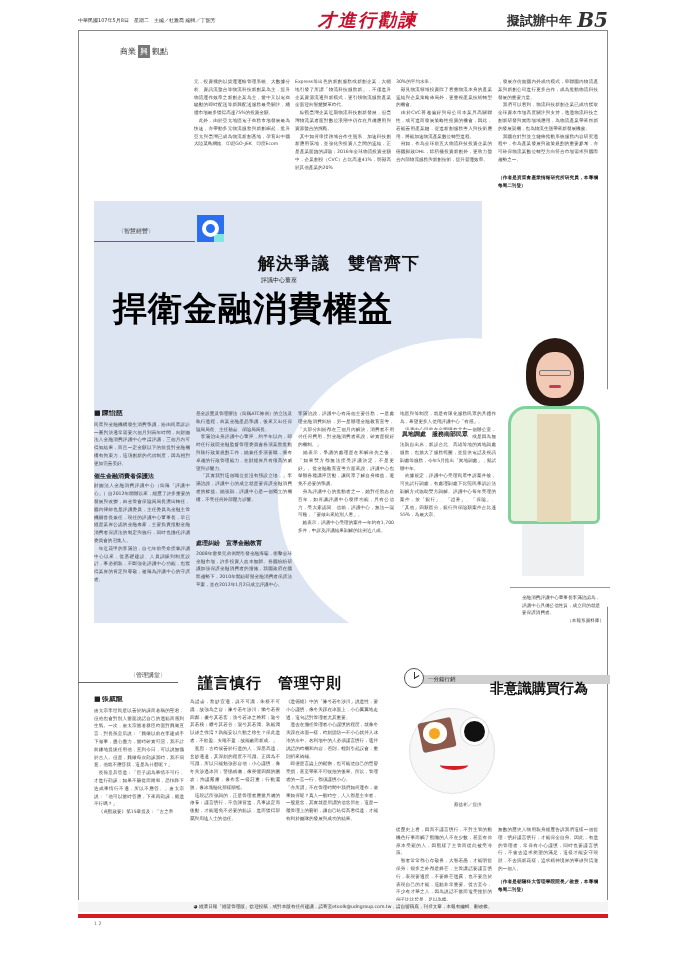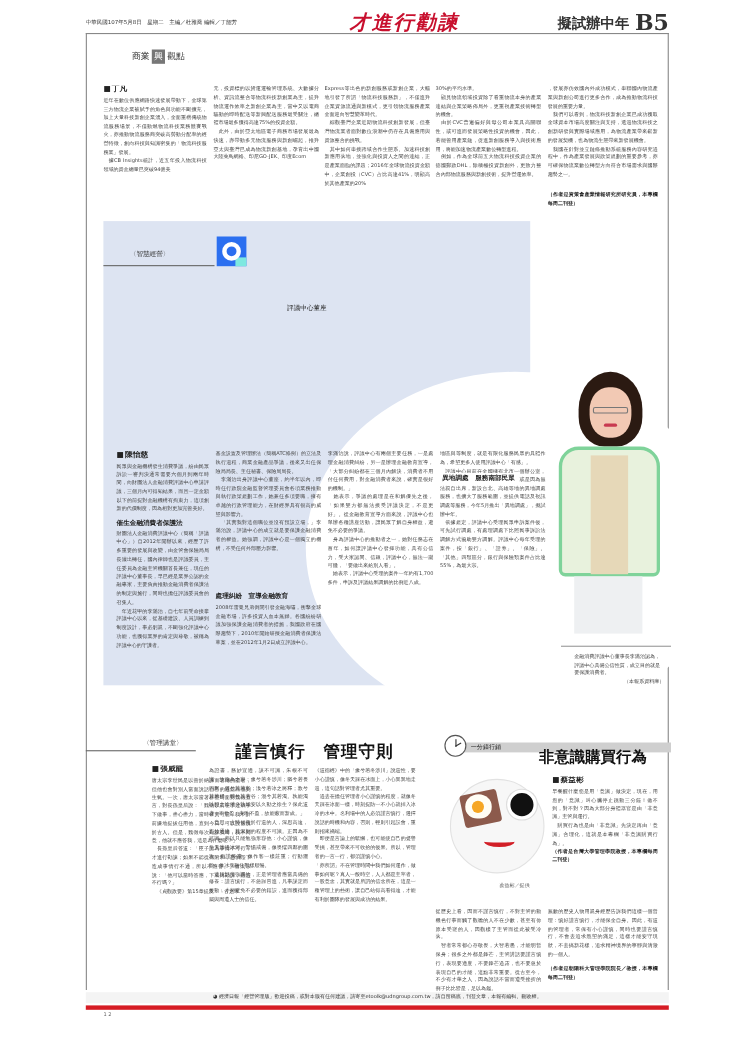--- a/index.html
+++ b/index.html
@@ -1,21 +1,21 @@
 <!DOCTYPE html>
 <html><head>
 <meta charset="utf-8">
 <style>
   * { box-sizing: border-box; margin: 0; padding: 0; }
   body { width: 679px; height: 960px; background: #ffffff; font-family: "DejaVu Sans", sans-serif; color: #222; position: relative; overflow: hidden; }
   .page { position: absolute; left: 78px; top: 8px; width: 530px; height: 940px; }
   .dateline { position: absolute; left: 0; top: 9px; font-size: 5px; color: #333; white-space: nowrap; }
   .masthead { position: absolute; left: 240px; top: 0; font-family: "DejaVu Serif", serif; font-size: 18px; font-weight: bold; color: #c8102e; font-style: italic; letter-spacing: 2px; }
   .section-name { position: absolute; right: 36px; top: 4px; font-family: "DejaVu Serif", serif; font-size: 13px; font-weight: bold; color: #333; }
-  .page-num { position: absolute; right: 0; top: 0; font-family: "DejaVu Serif", serif; font-size: 20px; font-weight: bold; color: #333; }
+  .page-num { position: absolute; right: 0; top: 0; font-family: "DejaVu Serif", serif; font-size: 20px; font-weight: bold; font-style: italic; color: #333; }
   .frame { position: absolute; left: 0; top: 22px; width: 530px; height: 870px; border-top: 1px solid #888; border-right: 1px solid #888; }
   .vline { position: absolute; left: 0; top: 22px; width: 1px; height: 870px; background: #888; }
 
   .kicker { position: absolute; font-size: 8px; color: #333; white-space: nowrap; }
   .kicker .badge { display: inline-block; background: #777; color: #fff; padding: 1px 2px; margin: 0 2px; }
   .headline1 { position: absolute; left: 128px; top: 34px; font-size: 15px; font-weight: bold; color: #111; letter-spacing: 1px; }
 
   .col { position: absolute; font-size: 4.6px; line-height: 7.8px; color: #444; text-align: justify; overflow: hidden; }
   .byline { font-size: 7px; font-weight: bold; color: #222; margin-bottom: 3px; }
   .byline::before { content: "■"; margin-right: 1px; }
@@ -77,25 +77,20 @@
   <div class="masthead">才進行勸諫</div>
   <div class="section-name">擬試辦中年</div>
   <div class="page-num">B5</div>
   <div class="frame"></div>
   <div class="vline"></div>
 
   <div class="kicker" style="left:42px; top:37px;">
     <span>商業</span><span class="badge">興</span><span>觀點</span>
   </div>
 
-  <div class="col" style="left:16px; top:70px; width:94px; height:125px;">
-    <div class="byline">丁凡</div>
-    <div style="white-space:pre-line;">近年在數位供應網路快速發展帶動下，全球第三方物流企業被賦予的角色與功能不斷擴充，加上大量科技新創企業湧入，全面重構傳統物流服務場景，不僅動燃物流科技業務競賽戰火，亦推動物流服務商突破高勞動分配率的經營特徵，創向科技與知識密集的「物流科技服務業」發展。
-　據CB Insights統計，近五年投入物流科技領域的資金總量已突破94億美</div>
-  </div>
   <div class="col" style="left:116px; top:70px; width:96px; height:125px;">
     <div style="white-space:pre-line;">元，投資標的以貨運運輸管理系統、大數據分析、資訊流整合等物流科技新創業為主，提升物流運作效率之新創企業為主，當中又以電商驅動的即時配送等新興配送服務最受關注，總體市場最多獲得高達75%的投資金額。
 　此外，由於亞太地區電子商務市場發展最為快速，亦帶動多元物流服務與新創崛起，推升亞太與臺灣已成為物流新創基地，孕育出中國大陸菜鳥網絡、印尼GO-JEK、印度Ecom</div>
   </div>
   <div class="col" style="left:217px; top:70px; width:96px; height:125px;">
     <div style="white-space:pre-line;">Express等出色的新創服務或新創企業，大幅地引發了所謂「物流科技服務新」，不僅進升企業資源流通與新模式，更引領物流服務產業全面迎向智慧變革時代。
 　綜觀臺灣企業近期物流科技創新發展，但臺灣物流業者面對數位浪潮中仍存在具備應用與資源整合的挑戰。
 　其中如何串接跨域合作生態系、加速科技創新應用落地，並強化與投資人之間的連結，正是產業面臨的課題；2016年全球物流投資金額中，企業創投（CVC）占比高達41%，明顯高於其他產業的20%</div>
   </div>
   <div class="col" style="left:318px; top:70px; width:96px; height:125px;">
@@ -113,23 +108,25 @@
 
   <div class="feature-bg"></div>
   <div class="feature-curve"></div>
   <div class="series-tag">〈智慧經營〉</div>
   <div class="series-line"></div>
   <div class="logo">
     <div class="notch"></div>
     <div class="ring"></div>
     <div class="dot"></div>
   </div>
+  <div class="headline-sub">解決爭議　雙管齊下</div>
   <div class="name-title">評議中心董座</div>
-
-  <div class="col" style="left:16px; top:402px; width:96px; height:212px;padding-left:12px;">
+  <div class="headline-main">捍衛金融消費權益</div>
+
+  <div class="col" style="left:16px; top:402px; width:96px; height:212px;">
     <div class="byline">陳怡慈</div>
     <div>民眾與金融機構發生消費爭議，紛由民眾訴訟一審判決通常需要六個月到兩年時間，向財團法人金融消費評議中心申請評議，三個月內可得知結果，而且一定金額以下的前提對金融機構有拘束力，這項創新的代價制度，因為相對更加完善美好。</div>
     <div class="subhead">催生金融消費者保護法</div>
     <div style="white-space:pre-line;">財團法人金融消費評議中心（簡稱「評議中心」）自2012年開辦以來，經歷了許多重要的發展與改變，由金管會保險局局長濃出轉任，國內律師也是評議委員，主任委員為金融主管機關首長兼任，現任的評議中心董事長，早已經是業界公認的金融專家，主要負責推動金融消費者保護法的制定與施行，同時也擔任評議委員會的召集人。
 　年近花甲的李滿治，自七年前受命接掌評議中心以來，從基礎建設、人員訓練到制度設計，事必躬親，不斷強化評議中心功能，也獲得業界的肯定與尊敬，被稱為評議中心的守護者。</div>
   </div>
   <div class="col" style="left:118px; top:402px; width:96px; height:212px;">
     <div style="white-space:pre-line; height:125px; overflow:hidden;">基金設置及管理辦法（簡稱ATC條例）的立法及執行過程，商業金融產品爭議，後來又出任保險局局長、主任秘書、保險局局長。
 　李滿治出身評議中心董座，約半年以內，即時任行政院金融監督管理委員會各項業務推動與執行政策規劃工作，她兼任多項要職，擁有卓越的行政管理能力，在財經界具有很高的威望與影響力。
 　「其實我對這個職位並沒有預設立場，」李滿治說，評議中心的成立就是要保護金融消費者的權益。她強調，評議中心是一個獨立的機構，不受任何外部壓力影響。</div>
@@ -159,23 +156,23 @@
     <div class="pants"></div>
   </div>
   <div class="caption-rule" style="left:432px;"></div>
   <div class="photo-caption" style="left:444px;">
     <div>金融消費評議中心董事長李滿治認為，評議中心具備公信性質，成立目的就是要保護消費者。</div>
     <div style="text-align:right;">（本報系資料庫）</div>
   </div>
 
   <div class="tag2" style="left:52px;">〈管理講堂〉</div>
   <div class="tag2-line" style="left:0; width:100px;"></div>
-  <div class="headline2" style="left:120px;margin-left:16px;">謹言慎行　管理守則</div>
-
-  <div class="col" style="left:16px; top:688px; width:90px; height:205px;margin-left:44px;">
+  <div class="headline2" style="left:120px;">謹言慎行　管理守則</div>
+
+  <div class="col" style="left:16px; top:688px; width:90px; height:205px;">
     <div class="byline">張威龍</div>
     <div style="white-space:pre-line;">唐太宗李世民是以善於納諫而著稱的聖君，但他也會對別人當面說話自己的過錯而感到生氣。一次，唐太宗當著群臣時面對魏徵直言，對長孫皇后說：「魏徵以前在李建成手下做事，盡心盡力，當時確實可惡，我不計前嫌地提拔任用他，直到今日，可以說無愧於古人。但是，魏徵每次勸諫我時，我不同意，他就不應答我，這是為什麼呢？」
 　長孫皇后答道：「臣子認為事情不可行，才進行勸諫；如果不聽從而附和，恐怕陛下造成事情行不通，所以不應答。」唐太宗說：「他可以當時答應，下來再勸諫，難道不行嗎？」
 　《貞觀政要》第15章提及：「古之帝</div>
   </div>
   <div class="col" style="left:112px; top:690px; width:90px; height:203px;">
     <div style="white-space:pre-line;">為證書，務妙宜適，謀不可識，朱根不可識，故強為之容：豫兮若冬涉川；猶兮若畏四鄰；儼兮其若客；渙兮若冰之將釋；敦兮其若樸；曠兮其若谷；混兮其若濁。孰能濁以靜之徐清？孰能安以久動之徐生？保此道者，不欲盈。夫唯不盈，故能蔽而新成。」
 　意思：古時候善於行道的人，深思高遠，玄妙通達，其深刻的程度不可識。正因為不可識，所以只能勉強形容他：小心謹慎，像冬天涉過冰河；警惕戒備，像畏懼四鄰的圍攻；拘謹嚴肅，像作客一樣莊重；行動灑脫，像冰塊融化那樣順暢。
 　這段話所強調的，正是管理者應當具備的修養：謹言慎行，不急躁冒進，凡事謀定而後動，才能避免不必要的錯誤，進而獲得部屬與周遭人士的信任。</div>
   </div>
@@ -203,25 +200,19 @@
   <div class="headline3" style="left:412px;">非意識購買行為</div>
 
   <div class="plate" style="left:331px;"></div>
   <div class="toast" style="left:342px;"></div>
   <div class="egg" style="left:345px;"></div>
   <div class="yolk" style="left:351px;"></div>
   <div class="coffee" style="left:383px;"></div>
   <div class="smile" style="left:362px;"></div>
   <div class="img-credit" style="left:376px;">蔡益彬／提供</div>
 
-  <div class="col" style="left:424px; top:698px; width:96px; height:115px;">
-    <div class="byline">蔡益彬</div>
-    <div style="white-space:pre-line;">早餐醒什麼您是用「意識」做決定，現在，用您的「意識」叫心臟停止跳動三分鐘！做不到，對不對？因為大部分身體器官是由「非意識」主管與運行。
-　購買行為也是由「非意識」先決定再由「意識」合理化，這就是本專欄「非意識購買行為」。</div>
-    <div class="note">（作者是台灣大學管理學院教授，本專欄每周二刊登）</div>
-  </div>
 
   <div class="footer-bar">
     <span>◕ </span><span>經濟日報「經營管理版」歡迎投稿，或對本版有任何建議，請寄至etoolk@udngroup.com.tw，請自留稿底，刊登文章，本報有編輯、刪改權。</span>
   </div>
   <div class="red-rule"></div>
   <div class="page-mark">1 2</div>
 </div>
 
 </body></html>

